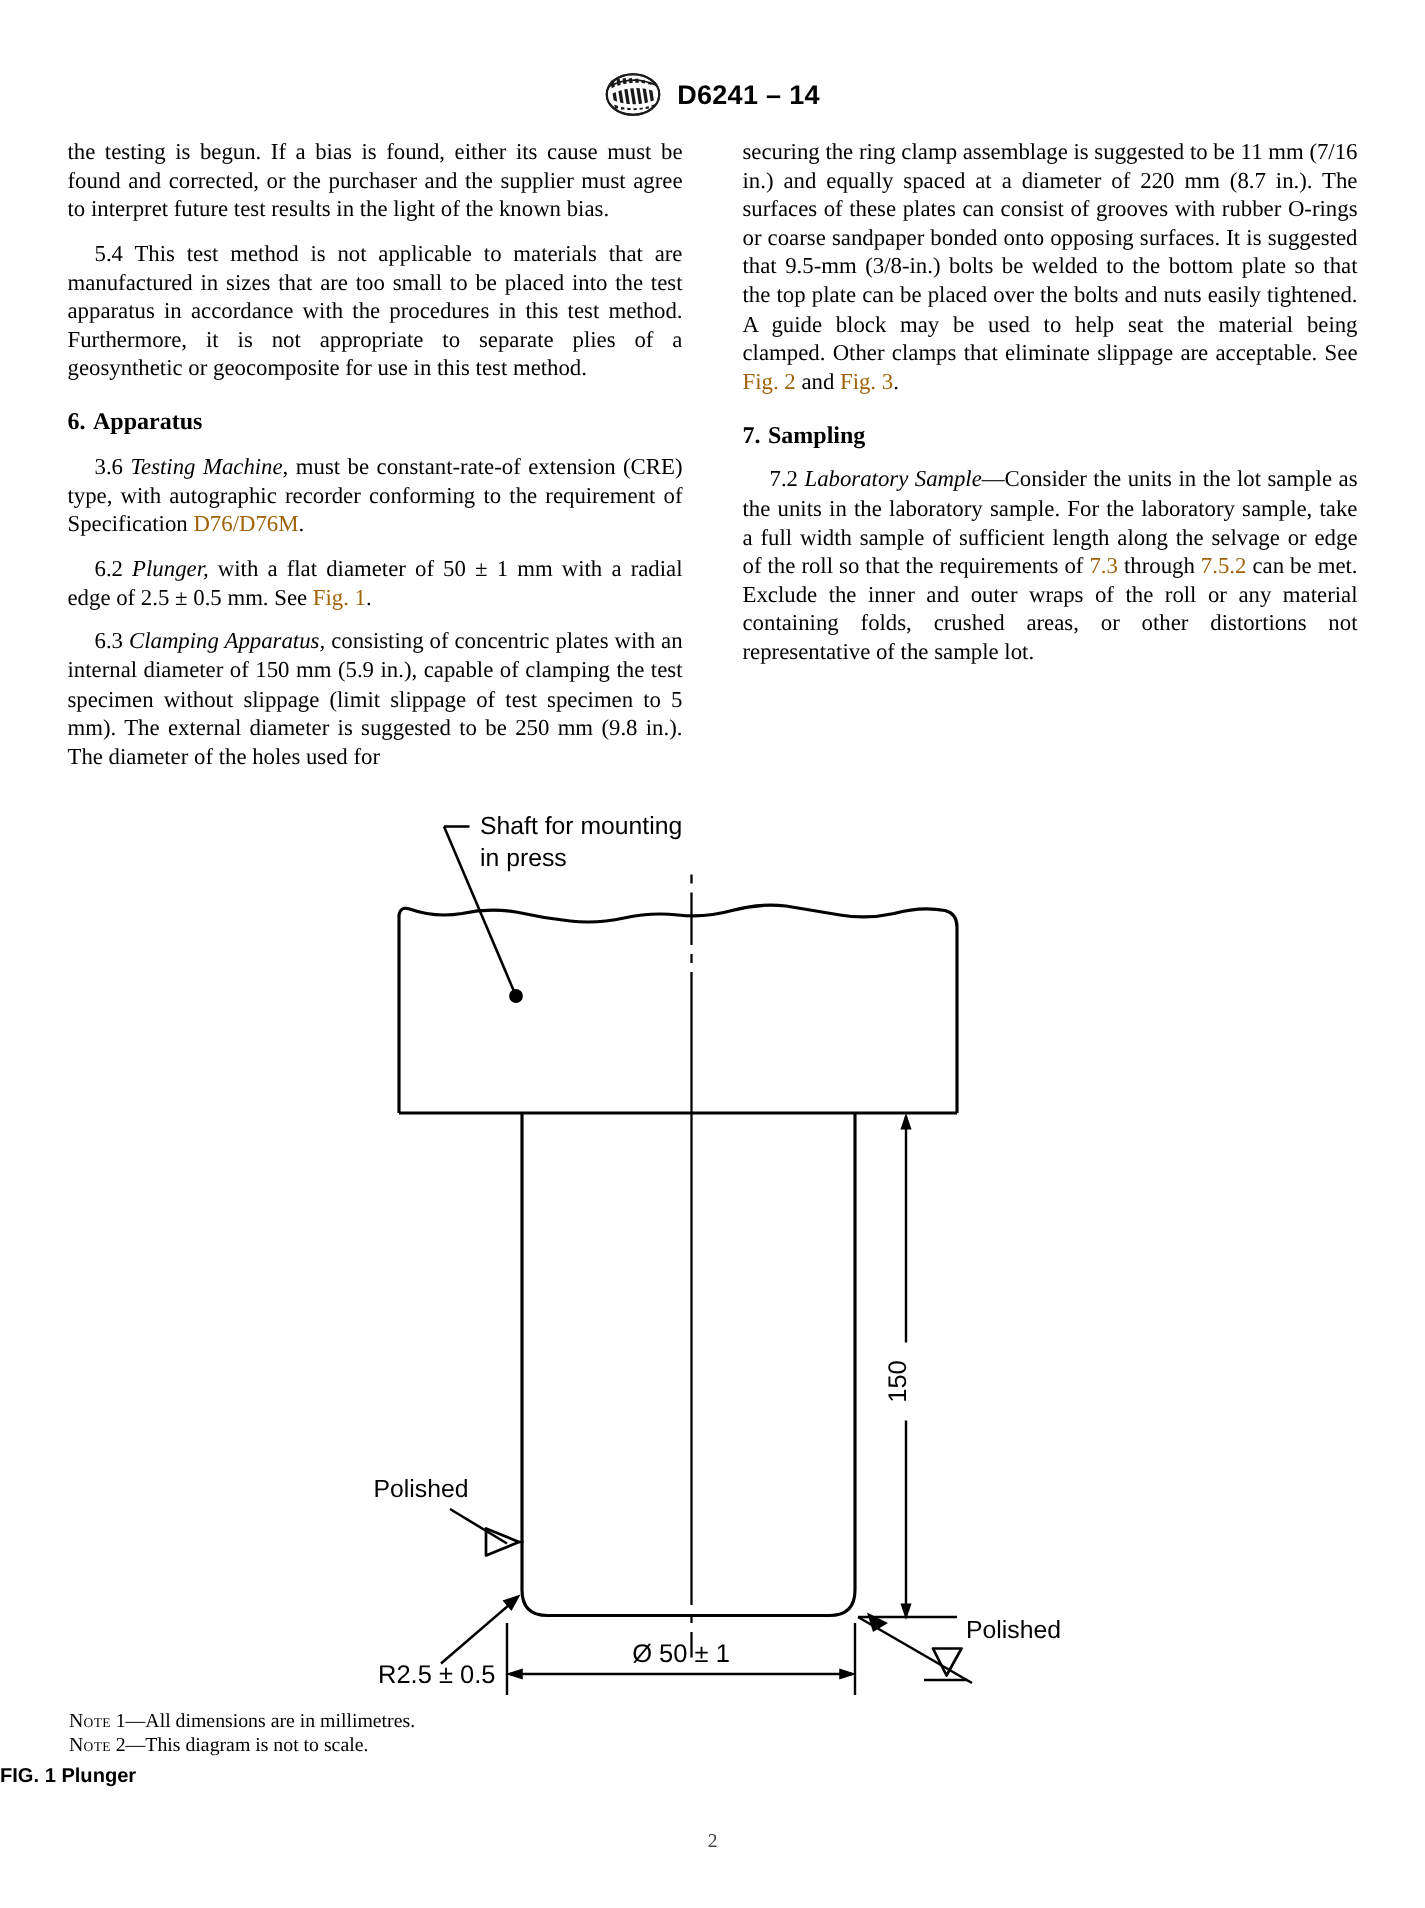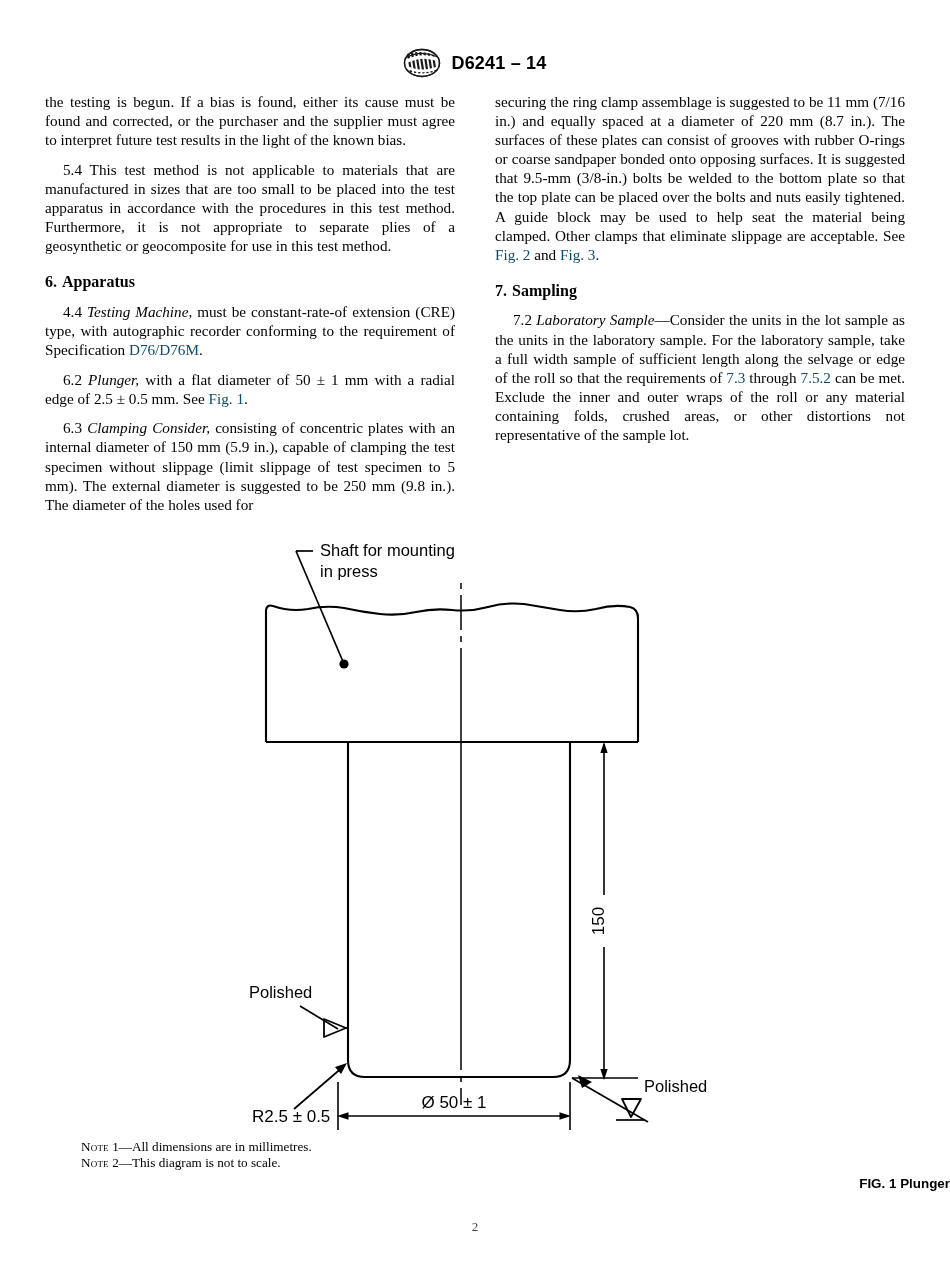--- a/index.html
+++ b/index.html
@@ -74,21 +74,21 @@
     margin-top: 17px;
     margin-bottom: 3px;
   }
   h2.section-head .num {
     margin-right: 5px;
   }
   .it {
     font-style: italic;
   }
   .xref {
-    color: #0c4a6e;
+    color: #a16207;
   }
 
   
   .figure-wrap {
     position: absolute;
     top: 525px;
     left: 0;
     width: 806px;
     height: 640px;
   }
@@ -106,30 +106,29 @@
     width: 500px;
   }
   .note-line {
     font-size: 13.2px;
     line-height: 16.4px;
     white-space: nowrap;
   }
   .note-label {
     font-variant: small-caps;
     letter-spacing: 0.2px;
-    margin-left: 35px;
   }
 
   
   .fig-caption {
     position: absolute;
     top: 1176px;
     left: 0;
     width: 950px;
-    text-align: right;
+    text-align: left;
     font-family: "Liberation Sans", sans-serif;
     font-weight: bold;
     font-size: 13.4px;
   }
 
   
   .page-number {
     position: absolute;
     top: 1219px;
     left: 0;
@@ -167,25 +166,25 @@
 <div class="columns">
 
   <div class="col">
 
     <p class="body-par">the testing is begun. If a bias is found, either its cause must be found and corrected, or the purchaser and the supplier must agree to interpret future test results in the light of the known bias.</p>
 
     <p class="body-par indent"><span>5.4</span> <span>This test method is not applicable to materials that are manufactured in sizes that are too small to be placed into the test apparatus in accordance with the procedures in this test method. Furthermore, it is not appropriate to separate plies of a geosynthetic or geocomposite for use in this test method.</span></p>
 
     <h2 class="section-head"><span class="num">6.</span><span>Apparatus</span></h2>
 
-    <p class="body-par indent"><span>4.4</span> <span class="it">Testing Machine,</span> <span>must be constant-rate-of extension (CRE) type, with autographic recorder conforming to the requirement of Specification </span><span class="xref">D76/D76M</span><span>.</span></p>
+    <p class="body-par indent"><span>3.6</span> <span class="it">Testing Machine,</span> <span>must be constant-rate-of extension (CRE) type, with autographic recorder conforming to the requirement of Specification </span><span class="xref">D76/D76M</span><span>.</span></p>
 
     <p class="body-par indent"><span>6.2</span> <span class="it">Plunger,</span> <span>with a flat diameter of 50 ± 1 mm with a radial edge of 2.5 ± 0.5 mm. See </span><span class="xref">Fig. 1</span><span>.</span></p>
 
-    <p class="body-par indent"><span>6.3</span> <span class="it">Clamping Consider,</span> <span>consisting of concentric plates with an internal diameter of 150 mm (5.9 in.), capable of clamping the test specimen without slippage (limit slippage of test specimen to 5 mm). The external diameter is suggested to be 250 mm (9.8 in.). The diameter of the holes used for</span></p>
+    <p class="body-par indent"><span>6.3</span> <span class="it">Clamping Apparatus,</span> <span>consisting of concentric plates with an internal diameter of 150 mm (5.9 in.), capable of clamping the test specimen without slippage (limit slippage of test specimen to 5 mm). The external diameter is suggested to be 250 mm (9.8 in.). The diameter of the holes used for</span></p>
   </div>
 
   <div class="col">
 
     <p class="body-par"><span>securing the ring clamp assemblage is suggested to be 11 mm (7/16 in.) and equally spaced at a diameter of 220 mm (8.7 in.). The surfaces of these plates can consist of grooves with rubber O-rings or coarse sandpaper bonded onto opposing surfaces. It is suggested that 9.5-mm (3/8-in.) bolts be welded to the bottom plate so that the top plate can be placed over the bolts and nuts easily tightened. A guide block may be used to help seat the material being clamped. Other clamps that eliminate slippage are acceptable. See </span><span class="xref">Fig. 2</span><span> and </span><span class="xref">Fig. 3</span><span>.</span></p>
 
     <h2 class="section-head"><span class="num">7.</span><span>Sampling</span></h2>
 
 
     <p class="body-par indent"><span>7.2</span> <span class="it">Laboratory Sample</span><span>—Consider the units in the lot sample as the units in the laboratory sample. For the laboratory sample, take a full width sample of sufficient length along the selvage or edge of the roll so that the requirements of </span><span class="xref">7.3</span><span> through </span><span class="xref">7.5.2</span><span> can be met. Exclude the inner and outer wraps of the roll or any material containing folds, crushed areas, or other distortions not representative of the sample lot.</span></p>

